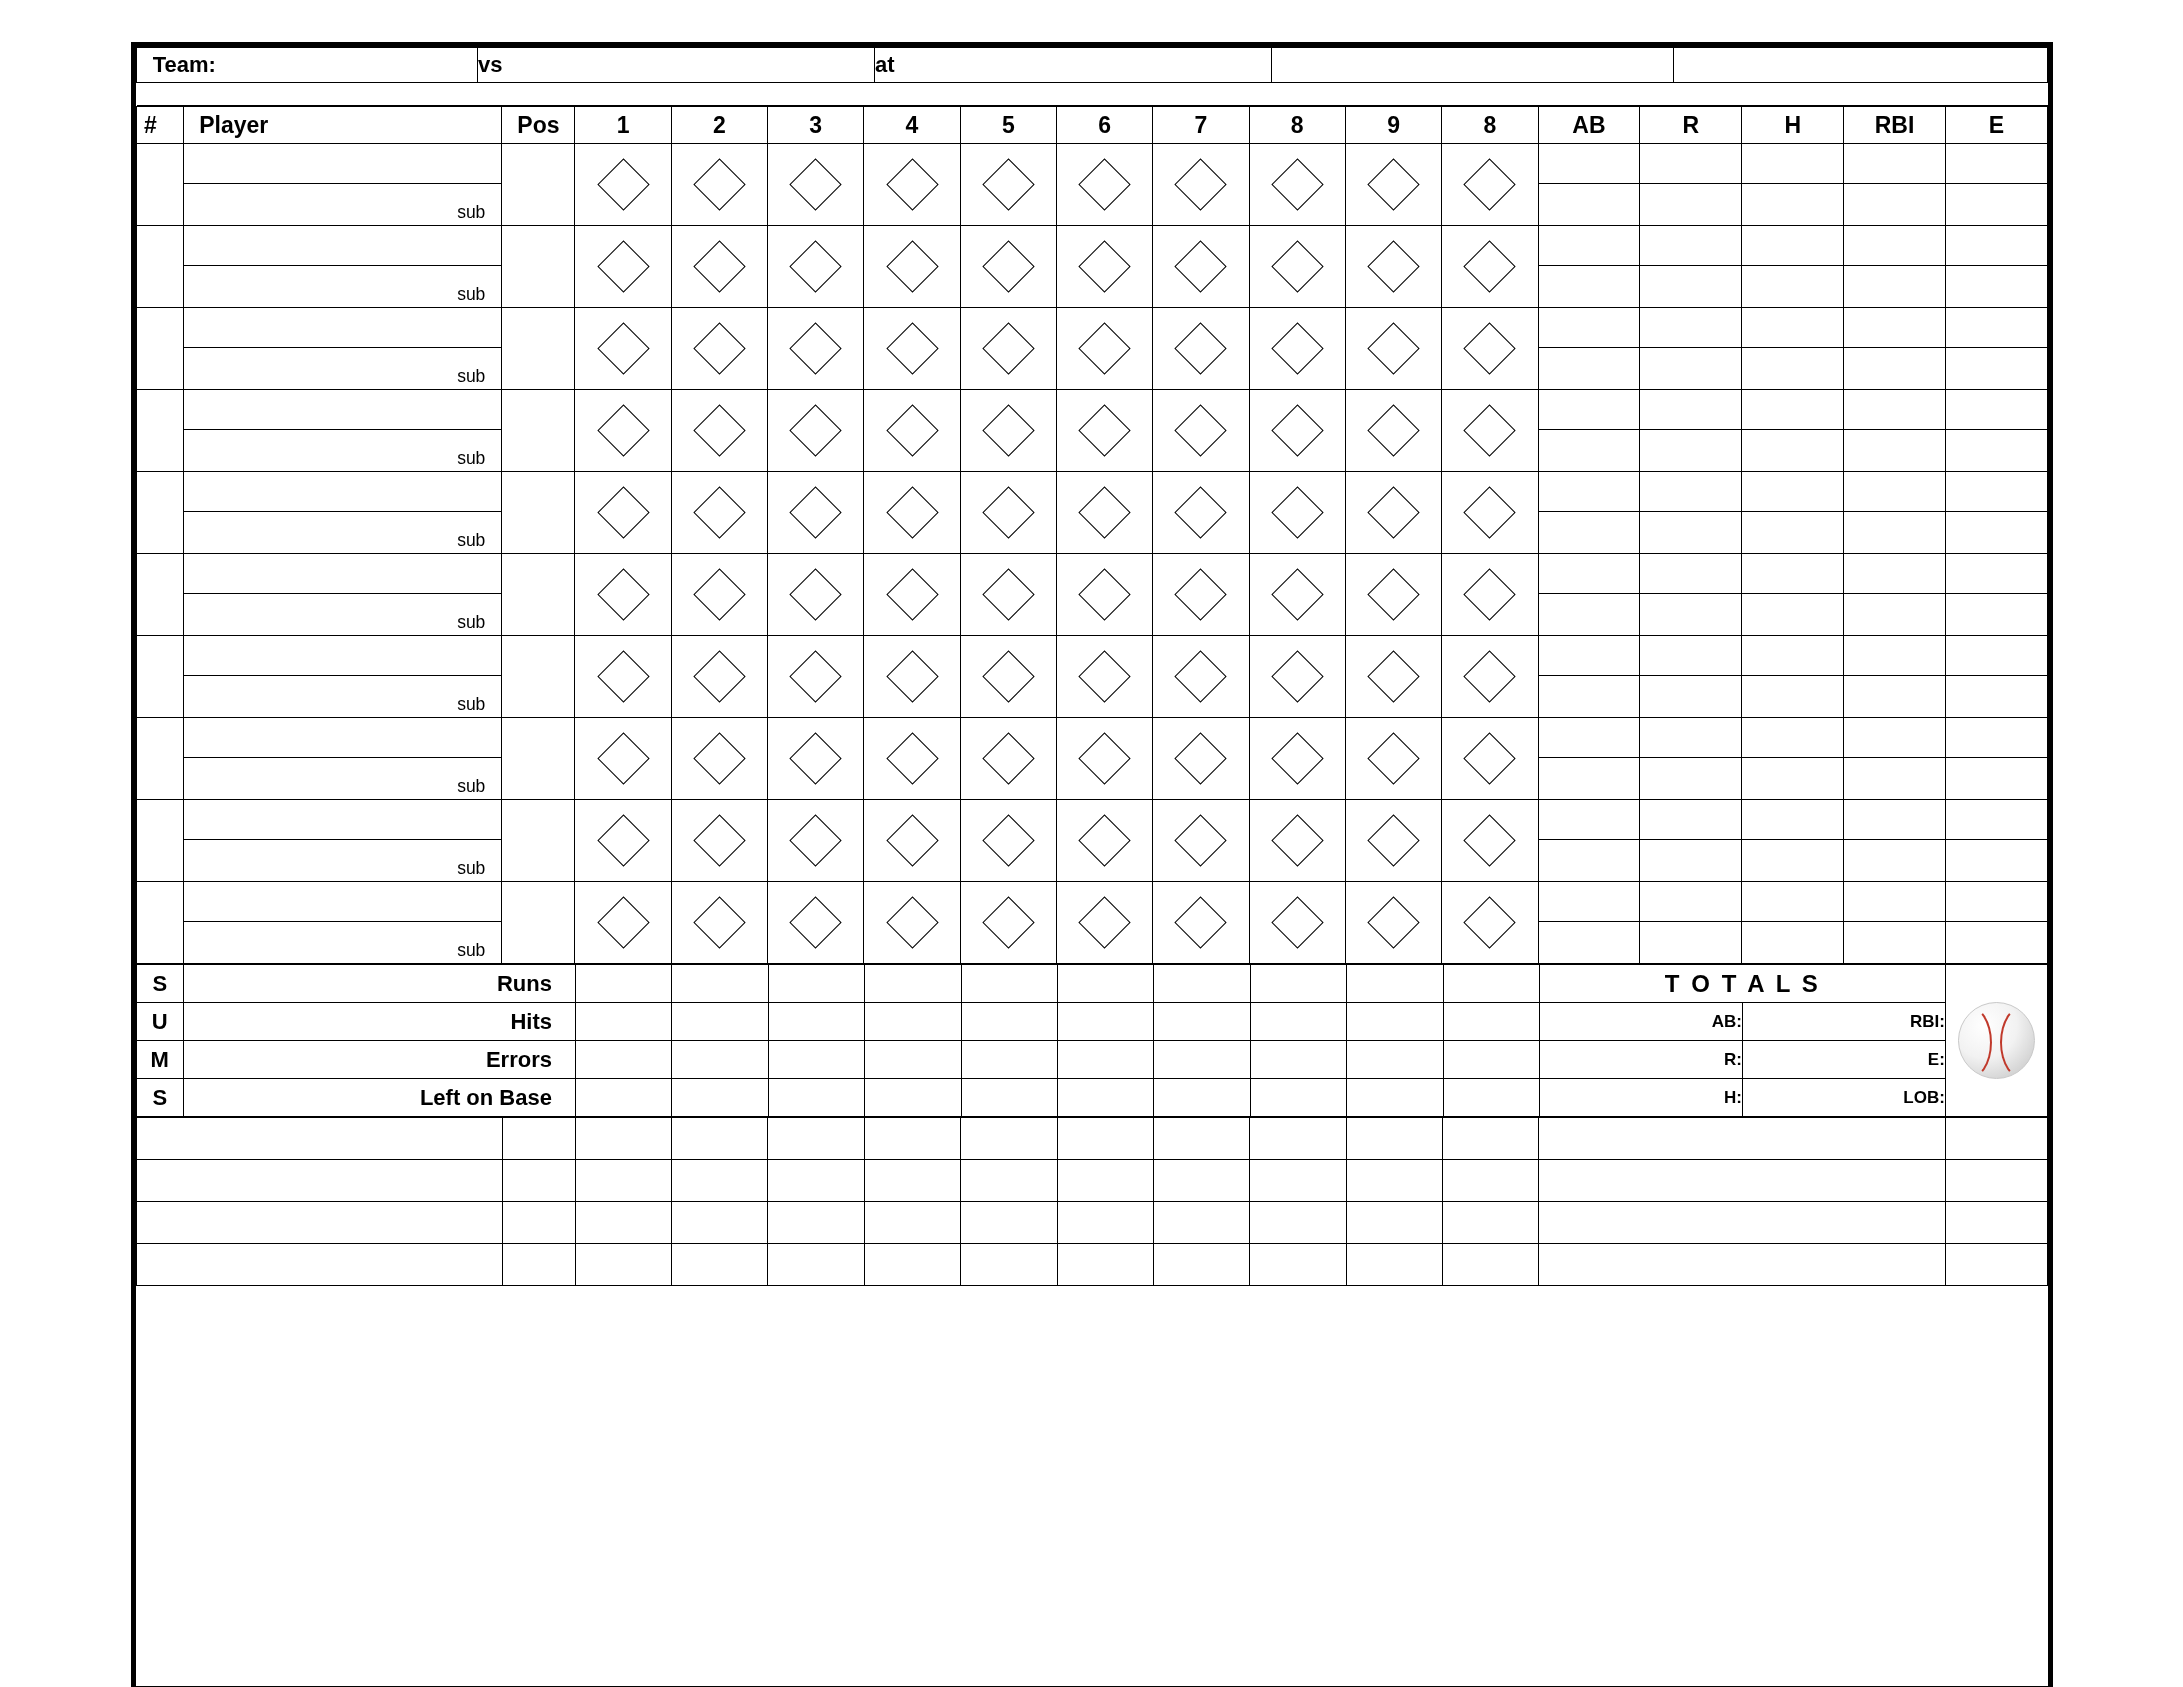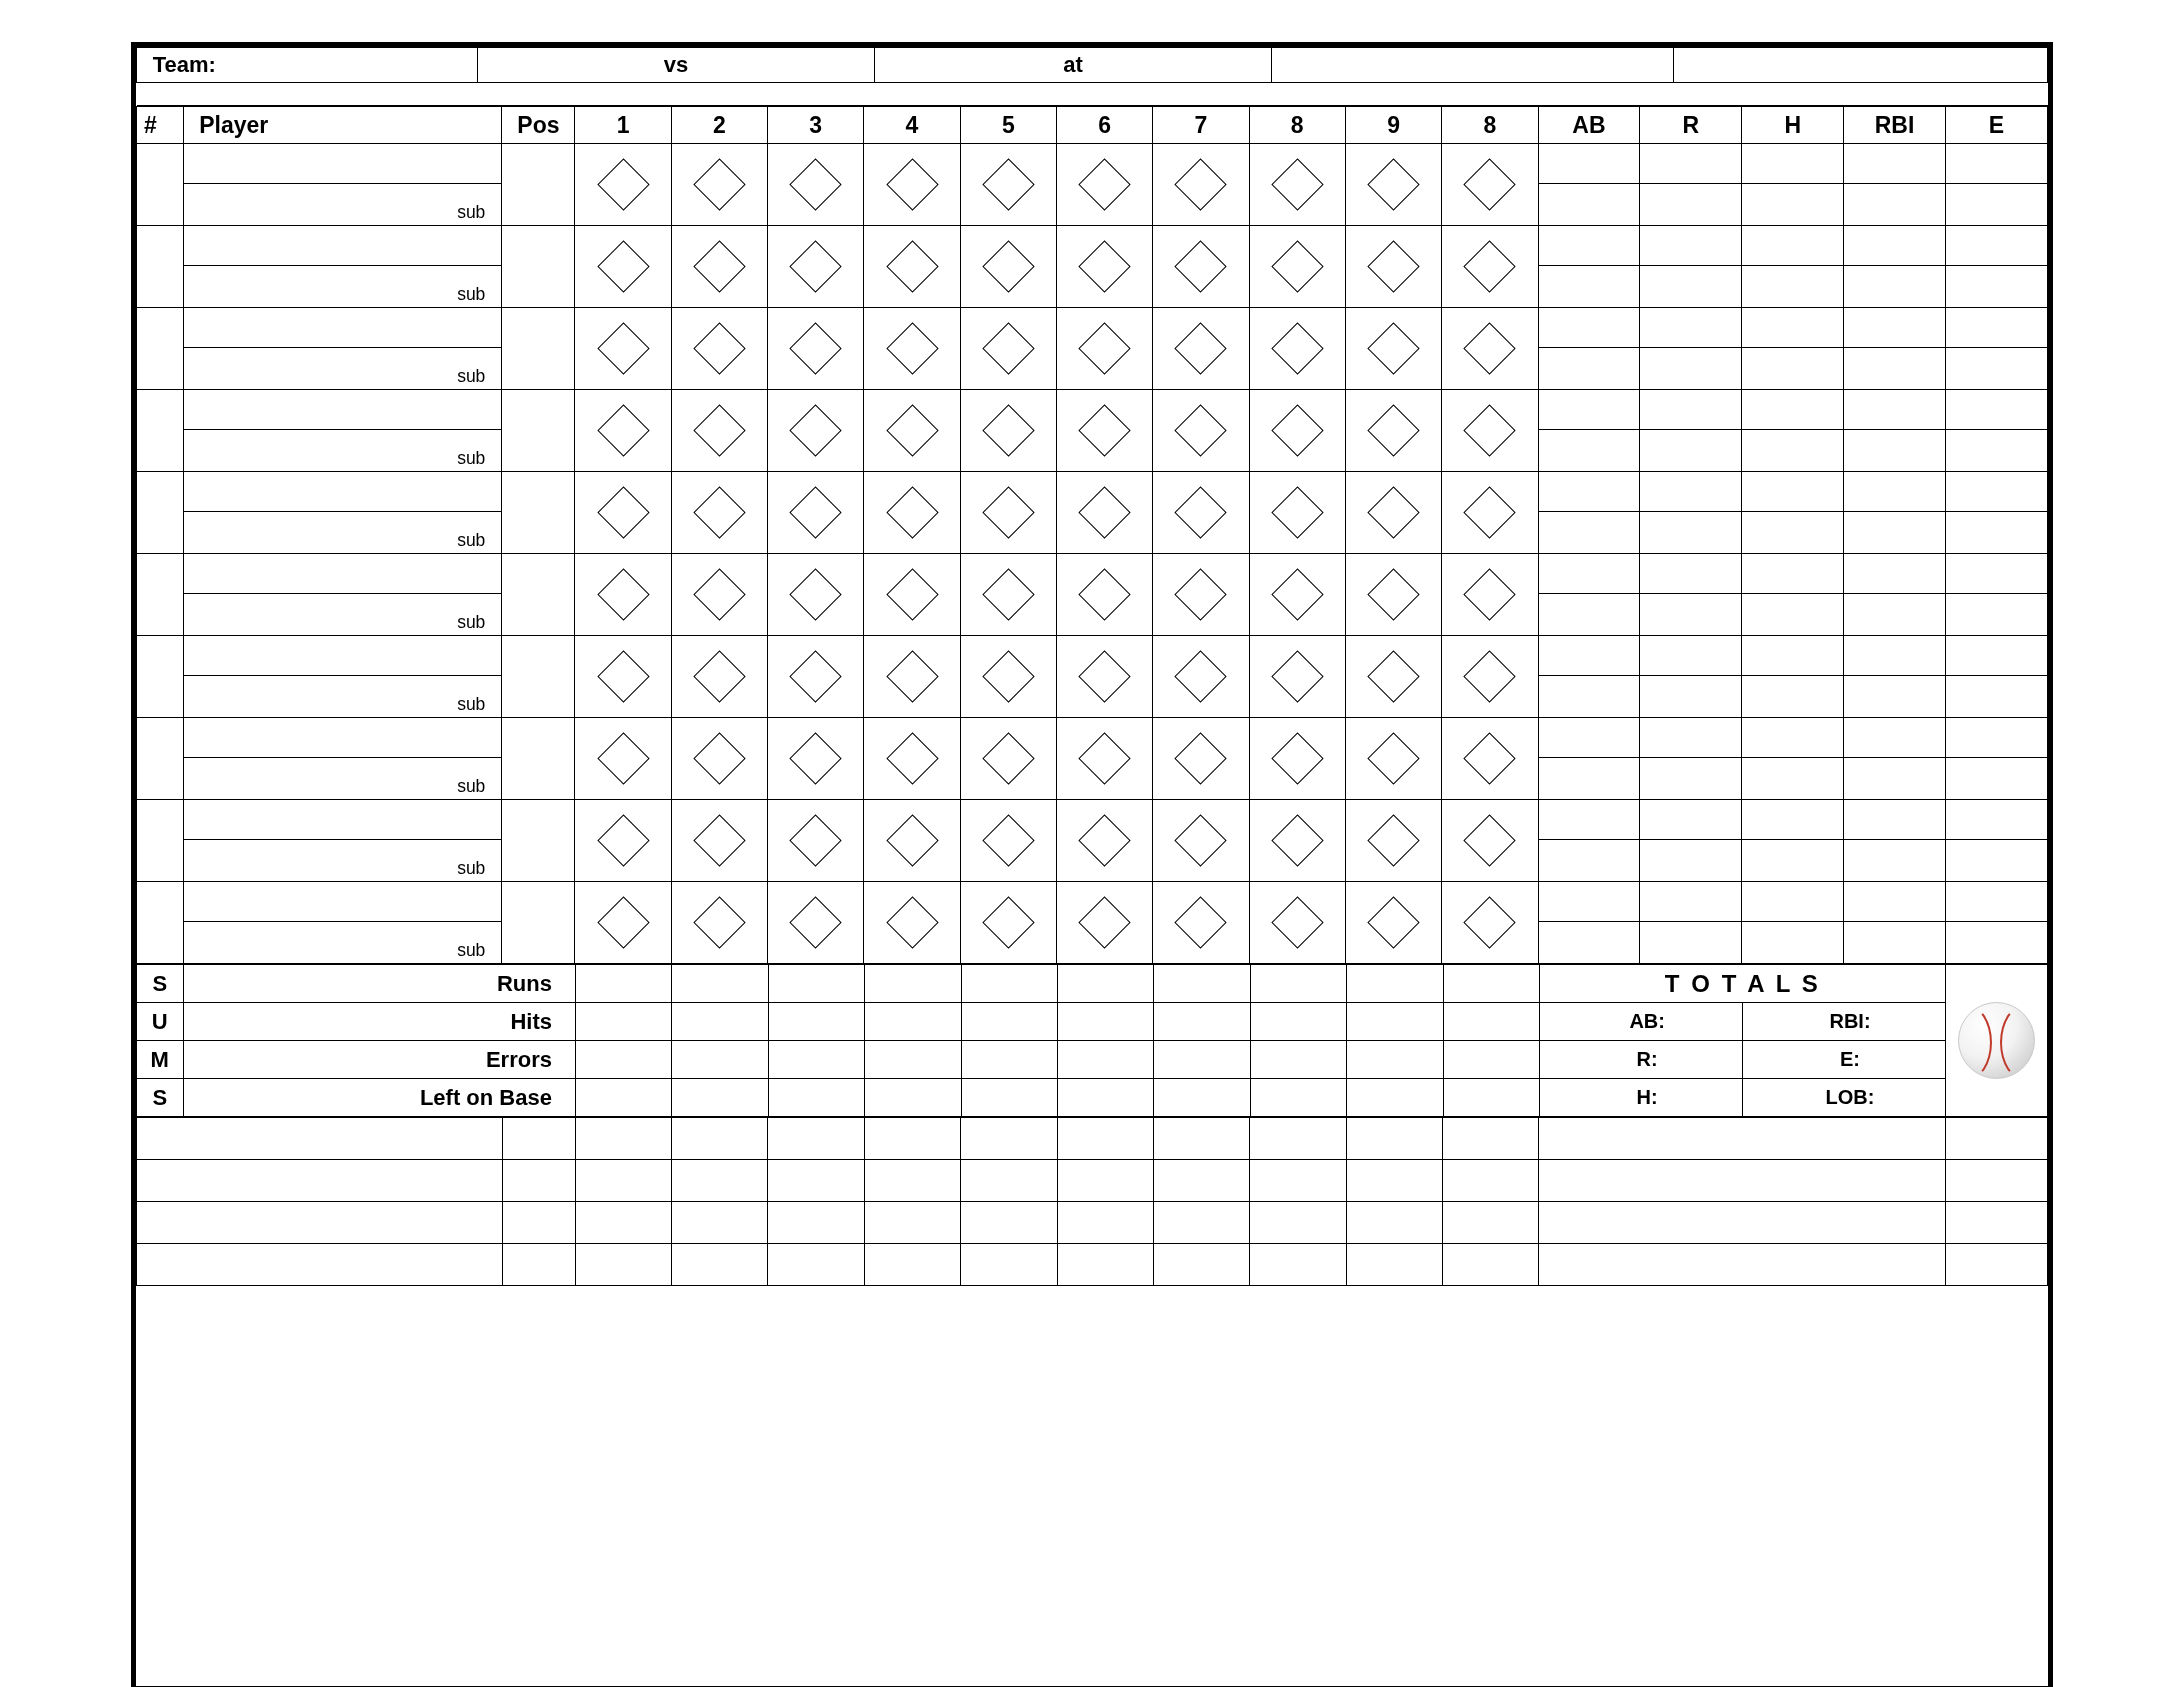--- a/index.html
+++ b/index.html
@@ -41,21 +41,21 @@
     vertical-align: middle;
     box-sizing: border-box;
     overflow: hidden;
   }
   .lbl {
     text-align: left;
     padding-left: 15.7px;
     font-weight: bold;
     font-size: 22px;
   }
-  .lbl-c { text-align: center; }
+  .lbl-c { text-align: left; }
 
   
   .hdr td { height: 35px; }
 
   
   .grid .colhdr td { height: 37px; font-size: 23px; }
 
   .num-cell { }
   .player-cell {
     position: relative;
@@ -82,21 +82,21 @@
   }
 
   .row-a td { height: 40px; }
   .row-b td { height: 42px; }
 
   
   .sums td { height: 38px; }
   .sums .sumletter { width: 40px; }
   .sums .sumlabel { text-align: right; padding-right: 23px; }
   .totals-title { font-size: 24px; letter-spacing: 2.6px; }
-  .tot-cell { text-align: center; padding-left: 12.2px; font-size: 20px; }
+  .tot-cell { text-align: right; padding-left: 12.2px; font-size: 17px; }
 
   .ball-cell {
     vertical-align: middle;
     text-align: center;
   }
   .ball {
     width: 75px;
     height: 75px;
     border-radius: 50%;
     margin: 0 auto;

